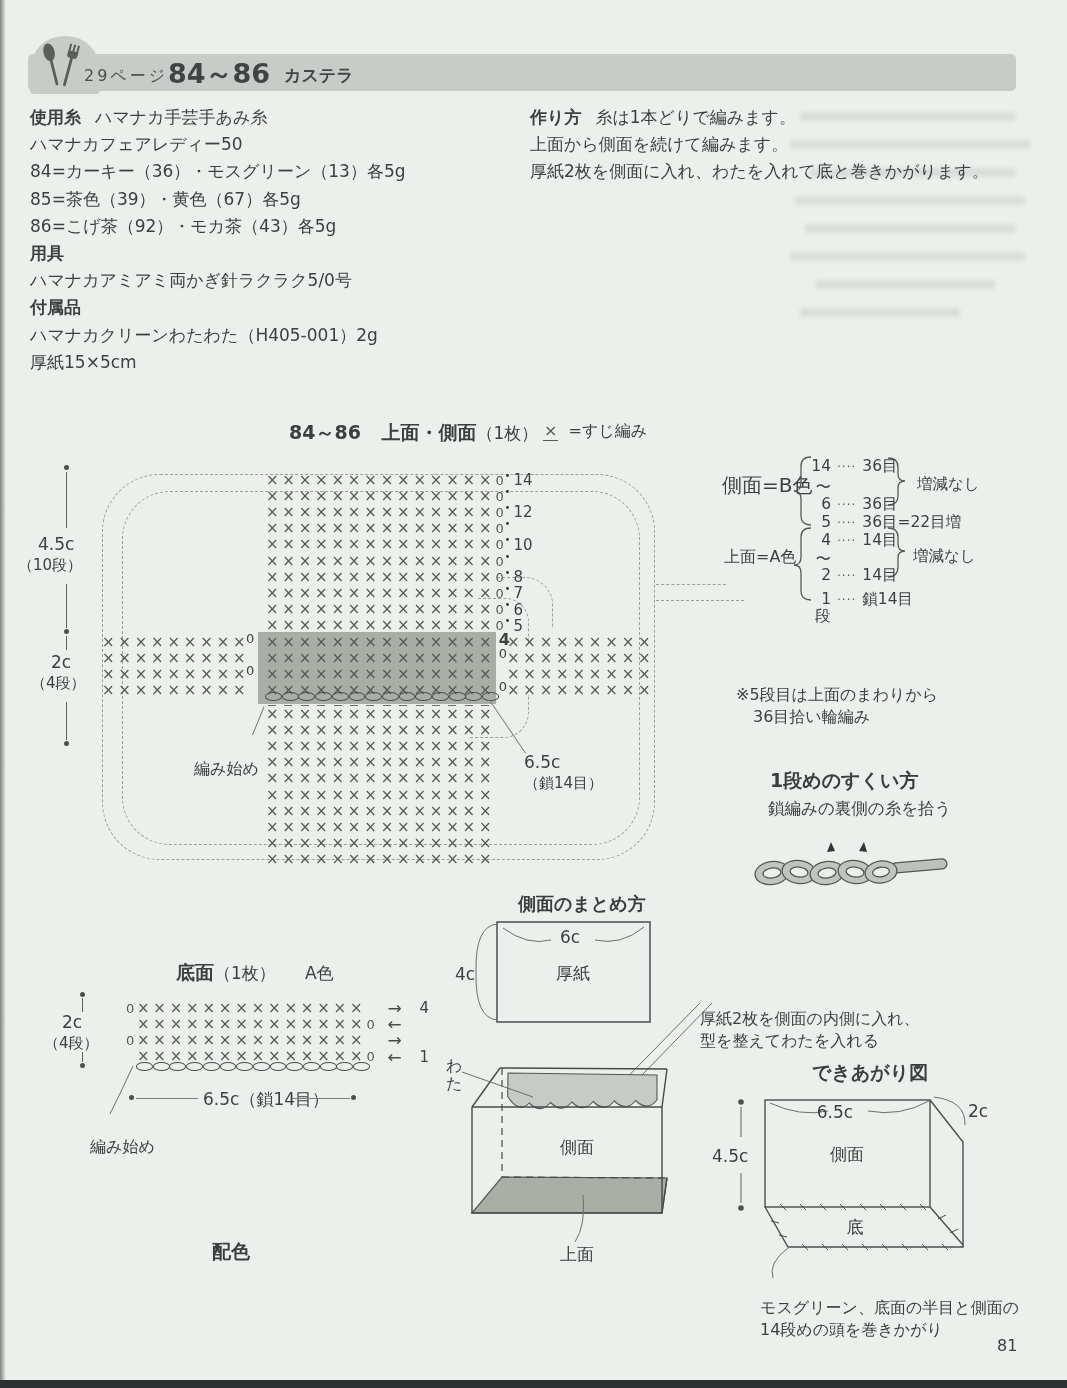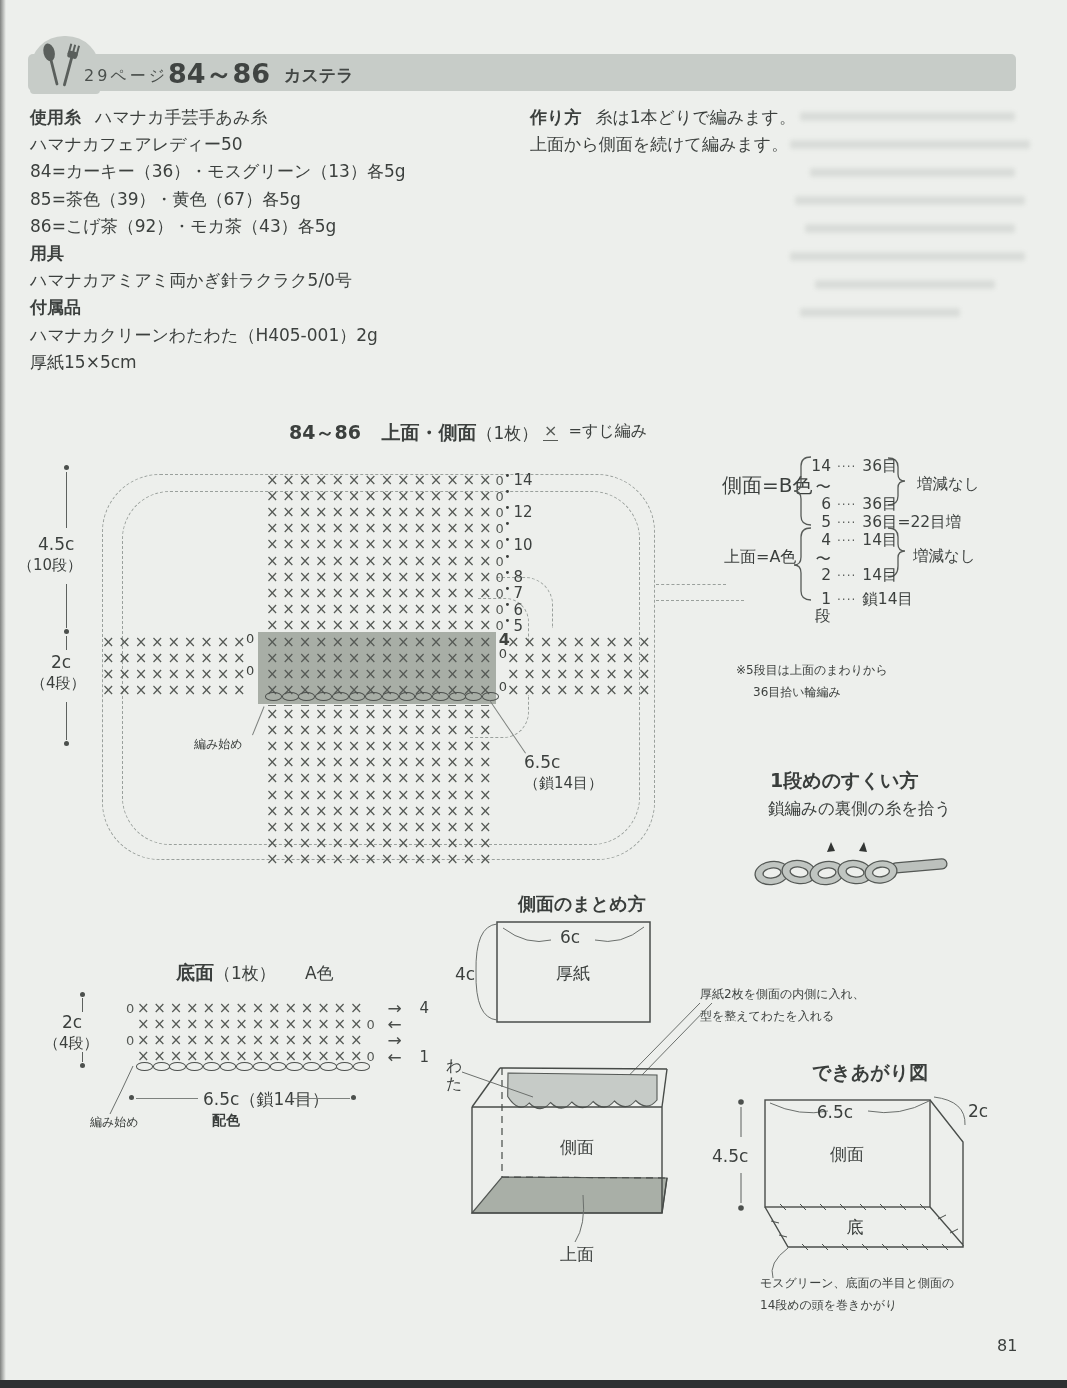--- a/index.html
+++ b/index.html
@@ -29,21 +29,21 @@
   .band{background:#a8aea6;}
   .bmark{position:absolute;font-size:13px;color:#3f433f;}
   .bmark.big{font-size:16px;font-weight:bold;}
   .dash{position:absolute;border:0 dashed #9aa09c;}
   .dline{position:absolute;height:0;border-top:1px solid #7d817e;transform-origin:0 0;}
   .vline{position:absolute;width:0;border-left:1px solid #5d615e;}
   .dot{position:absolute;width:5px;height:5px;border-radius:50%;background:#4c504d;}
   .dim{font-size:17px;color:#3c403e;}
   .dims{font-size:15px;color:#3c403e;}
   .sec-title{font-weight:bold;font-size:18px;color:#3a3e3c;}
-  .small{font-size:12px;}
+  .small{font-size:16px;margin-top:23px;}
   .sr{position:absolute;display:flex;font-size:15.5px;color:#3c403e;align-items:baseline;}
   .sr .num{width:26px;text-align:right;}
   .sr .dts{margin:0 6px;font-size:12px;letter-spacing:1px;color:#5a5e5b;}
   table.pal{border-collapse:collapse;}
   table.pal td,table.pal th{border:1.6px solid #4c504d;font-size:17px;font-weight:normal;
      text-align:center;color:#3c403e;padding:0;height:29px;}
   table.pal th{font-weight:bold;font-size:19px;height:27px;}
   .legend-x{display:inline-block;border-bottom:1.4px solid #565a56;line-height:1;padding:0 1px 1px 1px;font-size:16px;color:#565a56;}
   svg text{font-family:"DejaVu Sans",sans-serif;fill:#3c403e;}
   .bleed{position:absolute;background:#c3c7c4;filter:blur(2px);opacity:.45;border-radius:2px;}
@@ -94,20 +94,21 @@
       <div>86=こげ茶（92）・モカ茶（43）各5g</div>
       <div><span class="b">用具</span></div>
       <div>ハマナカアミアミ両かぎ針ラクラク5/0号</div>
       <div><span class="b">付属品</span></div>
       <div>ハマナカクリーンわたわた（H405-001）2g</div>
       <div>厚紙15×5cm</div>
     </div>
   <div class="a tl" style="left:530px;top:104px">
       <div><span class="b">作り方</span>糸は1本どりで編みます。</div>
       <div>上面から側面を続けて編みます。</div>
+      <div>厚紙2枚を側面に入れ、わたを入れて底と巻きかがります。</div>
     </div>
 
   <div class="a" style="left:289px;top:420px;font-size:19px;font-weight:bold">
     <span>84～86</span>
     <span style="margin-left:14px">上面・側面</span><span style="font-weight:normal;font-size:17px">（1枚）</span>
   </div>
   <div class="a" style="left:543px;top:421px;font-size:16px">
     <span class="legend-x">×</span>
     <span style="margin-left:5px">=すじ編み</span>
   </div>
@@ -907,21 +908,21 @@
   <div class="dot" style="left:129px;top:1095px"></div>
   <div class="dline" style="left:136px;top:1098px;width:62px"></div>
   <div class="a dim" style="left:203px;top:1088px">6.5c（鎖14目）</div>
   <div class="dline" style="left:292px;top:1098px;width:58px"></div>
   <div class="dot" style="left:351px;top:1095px"></div>
   <svg class="a" style="left:95px;top:1058px" width="50" height="62" viewBox="0 0 50 62">
     <path d="M15,56 Q26,34 38,8" fill="none" stroke="#6b6f6c" stroke-width="1"></path>
   </svg>
   <div class="a small" style="left:90px;top:1114px">編み始め</div>
 
-  <div class="a sec-title" style="left:212px;top:1112px;font-size:14px">配色</div>
+  <div class="a sec-title" style="left:212px;top:1239px;font-size:19px">配色</div>
 
   <div class="a sec-title" style="left:812px;top:1060px;font-size:19px">できあがり図</div>
   <svg class="a" style="left:710px;top:1085px" width="300" height="205" viewBox="0 0 300 205">
     <g fill="none" stroke="#4a4e4b" stroke-width="1.4">
       <rect x="55" y="15" width="165" height="107"></rect>
       <polyline points="220,15 253,57 253,160 220,122"></polyline>
       <polyline points="55,122 78,162 253,162 253,160"></polyline>
     </g>
     <path d="M60,18 Q90,32 118,26" fill="none" stroke="#6b6f6c" stroke-width="1"></path>
     <path d="M158,26 Q190,32 219,16" fill="none" stroke="#6b6f6c" stroke-width="1"></path>

